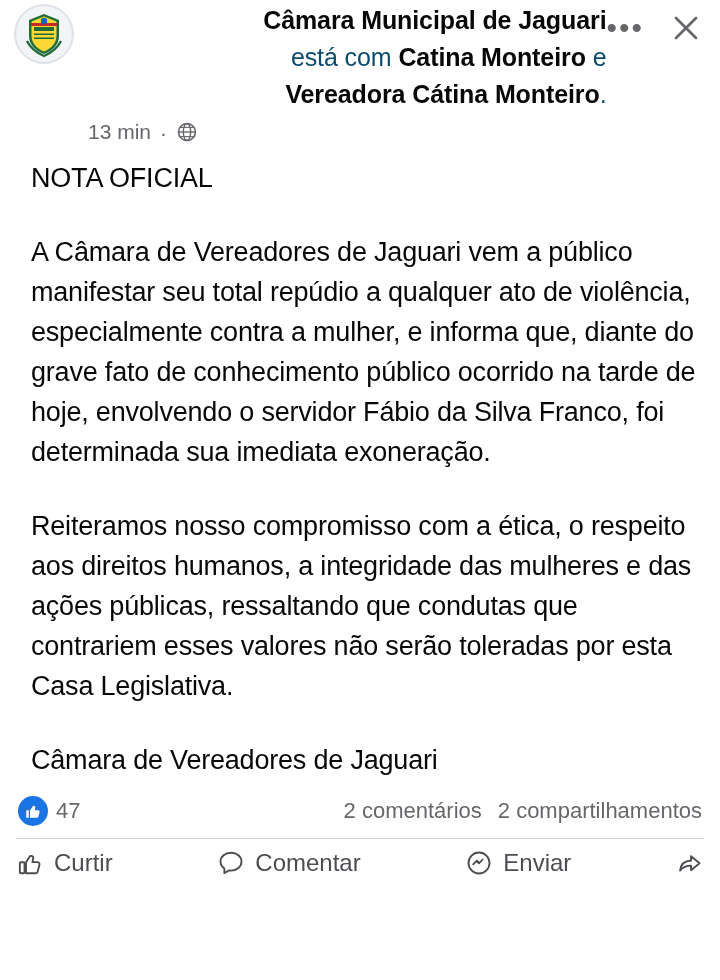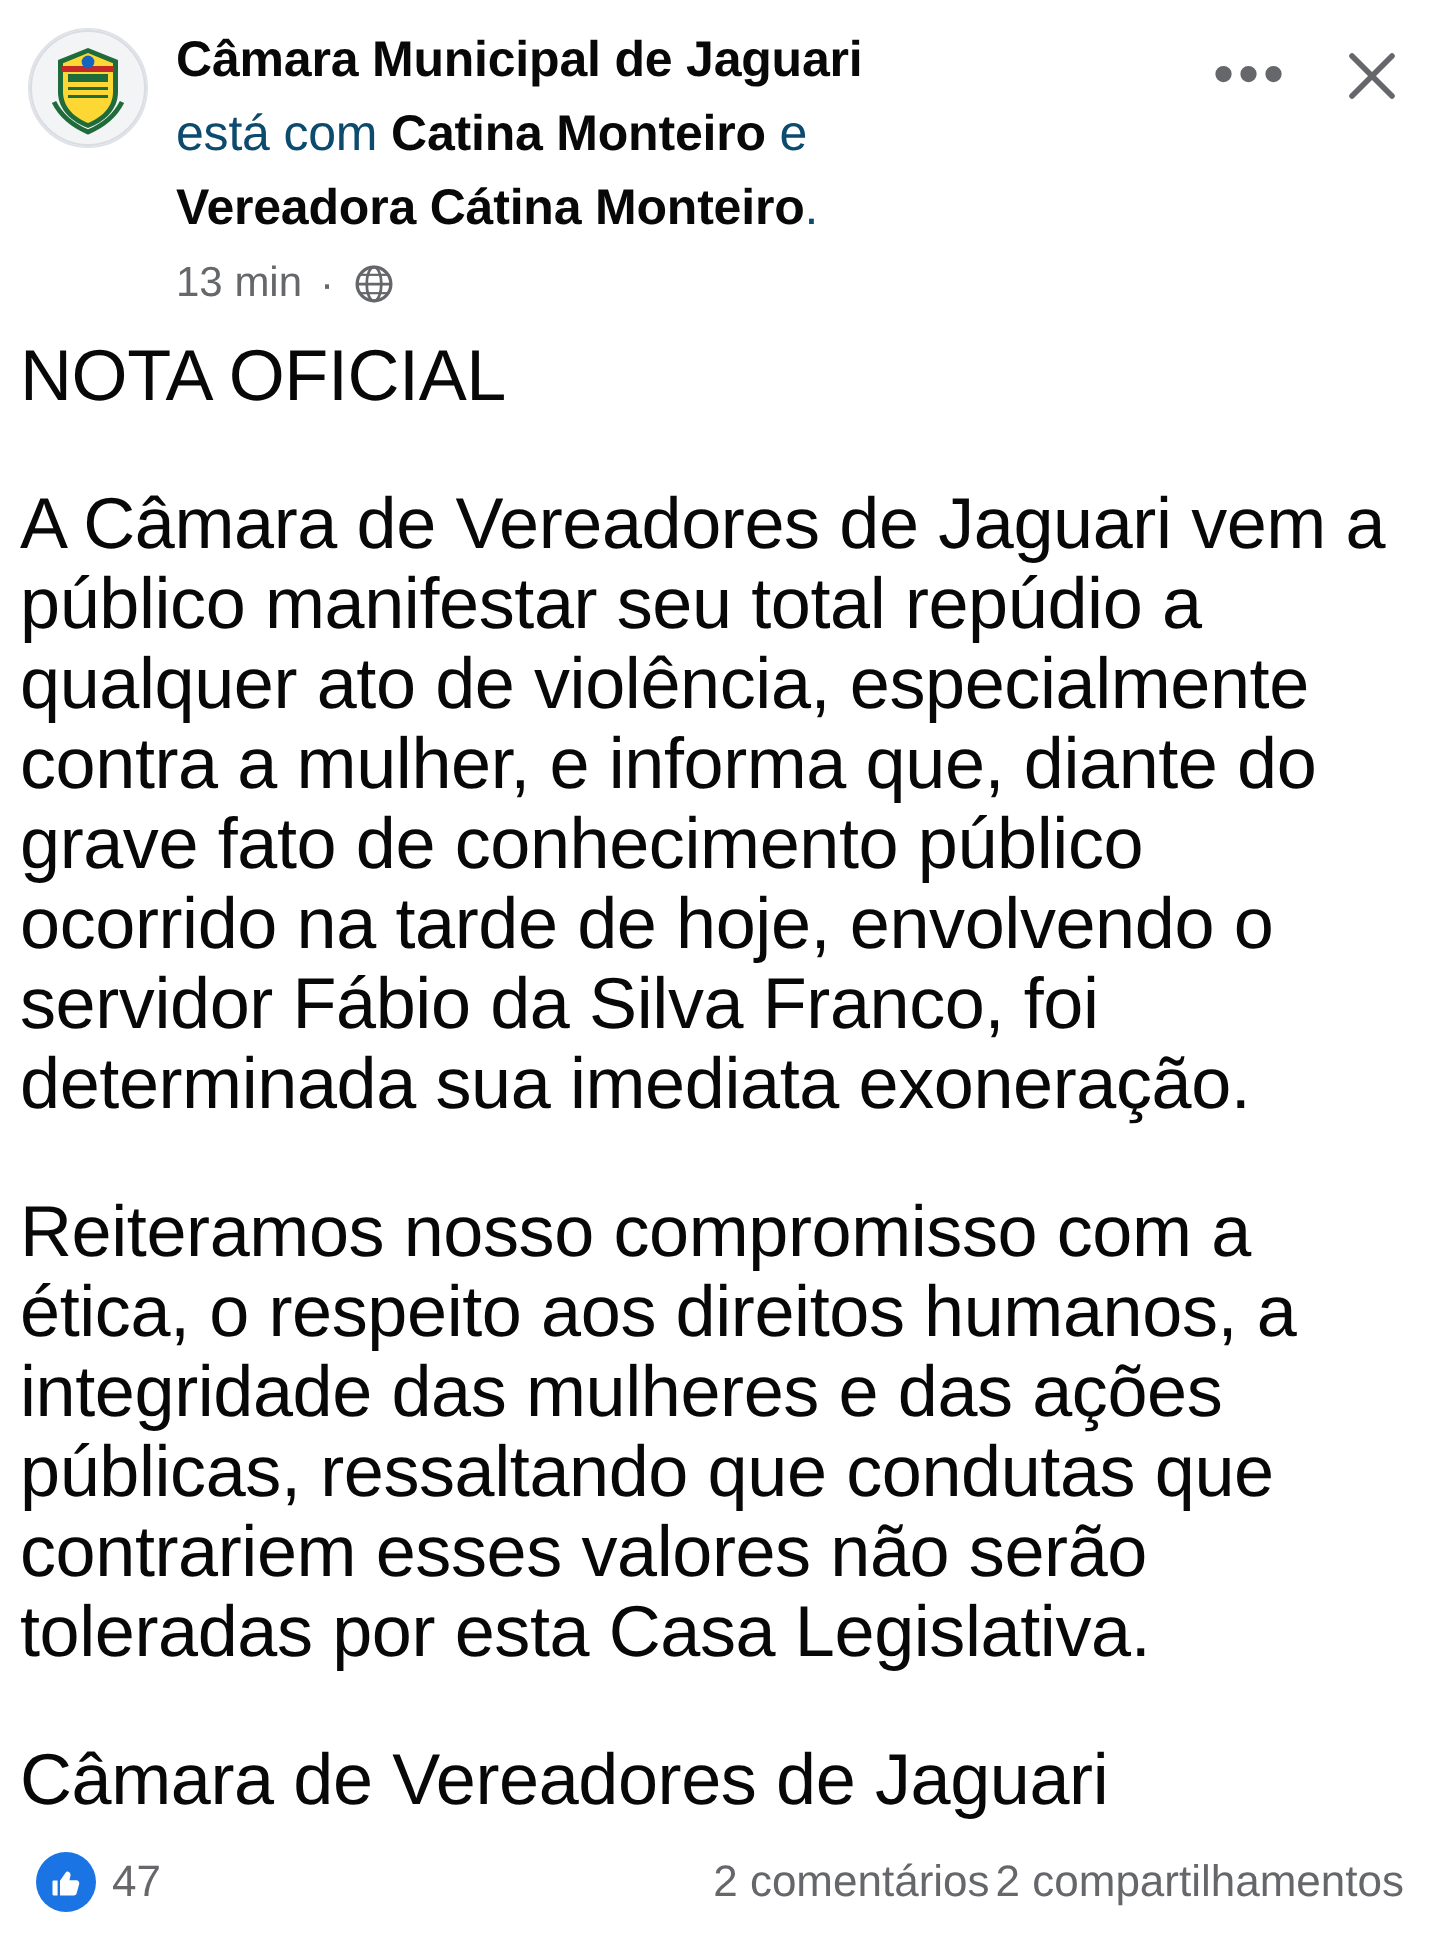--- a/index.html
+++ b/index.html
@@ -18,21 +18,22 @@
     width: 720px;
     height: 980px;
     box-sizing: border-box;
     display: flex;
     flex-direction: column;
   }
   
   .post-header {
     display: flex;
     align-items: flex-start;
-    padding: 10px 14px 0 14px;
+    padding: 0 14px 0 14px;
+    text-align: right;
   }
   .avatar {
     width: 58px;
     height: 58px;
     border-radius: 50%;
     flex: 0 0 58px;
     background: #e9edf1;
     border: 1px solid #dfe3e8;
     position: relative;
     overflow: hidden;
@@ -85,22 +86,22 @@
     cursor: pointer;
   }
   .dots {
     font-size: 30px;
     line-height: 18px;
     letter-spacing: 2px;
     color: #65676b;
   }
   
   .post-body {
-    padding: 14px 18px 0 10px;
-    font-size: 36px;
+    padding: 14px 18px 0 31px;
+    font-size: 27px;
     line-height: 40px;
     color: #080809;
     letter-spacing: -0.2px;
   }
   .post-body p {
     margin: 0 0 34px 0;
   }
   .post-body p.last {
     margin-bottom: 0;
   }
@@ -129,21 +130,21 @@
     justify-content: center;
     color: #fff;
   }
   .reaction-count {
     font-size: 22px;
     color: #65676b;
   }
   .reaction-right {
     display: flex;
     align-items: center;
-    gap: 3px;
+    gap: 16px;
     font-size: 22px;
     color: #65676b;
   }
   
   .divider {
     height: 1px;
     background: #ced0d4;
     margin: 12px 16px 0 16px;
   }
   .actions {

